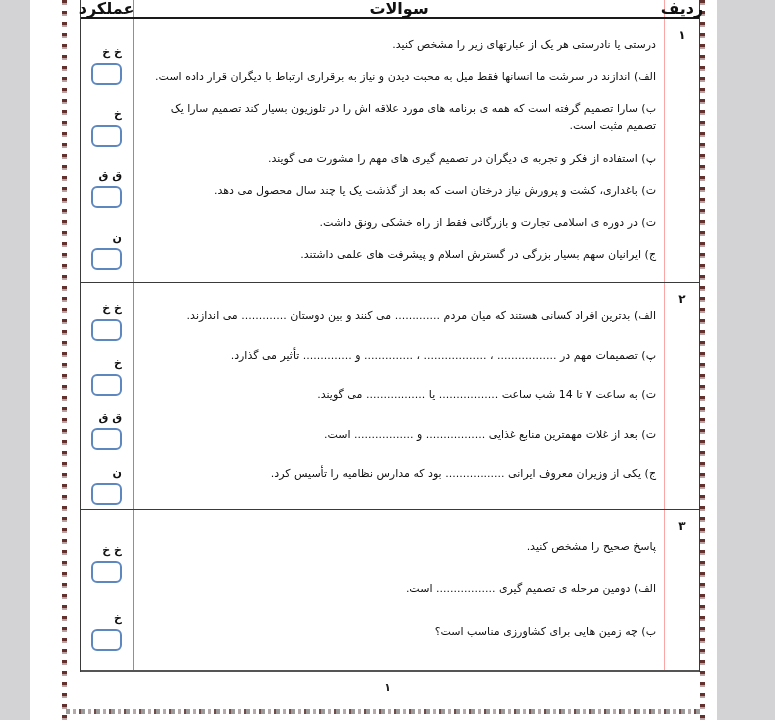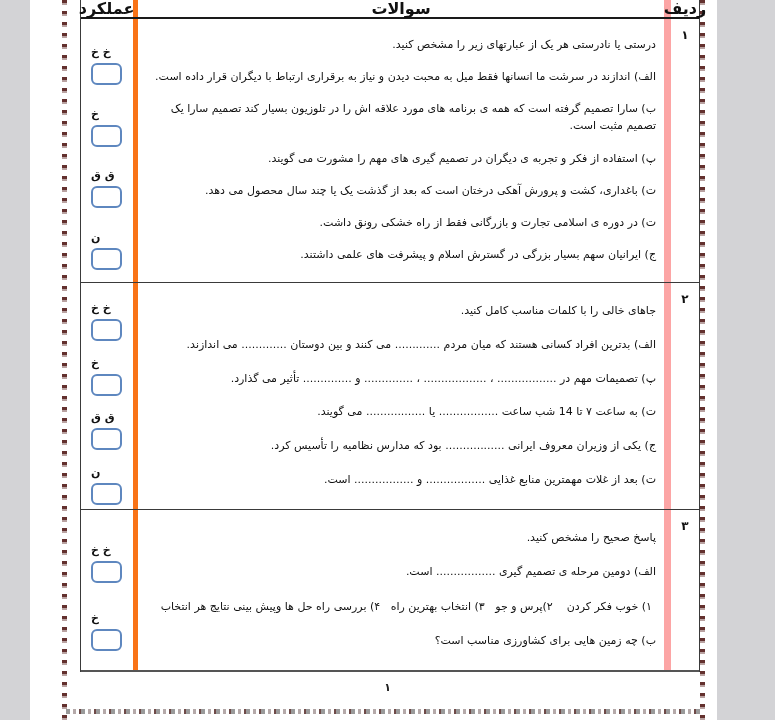--- a/index.html
+++ b/index.html
@@ -44,42 +44,42 @@
     position: absolute; top: 0; right: 75px; width: 620px;
     border-right: 1px solid #3a3a3a;
     border-left: 1px solid #3a3a3a;
   }
   .trow { display: flex; flex-direction: row; border-bottom: 1px solid #3a3a3a; }
   .thead { height: 19px; border-bottom: 2.5px solid #1a1a1a; }
   .thead > div {
     display: flex; align-items: center; justify-content: center;
     font-size: 16px; font-weight: bold;
   }
-  .col-num  { width: 35px;  border-left: 7px solid #fca5a5; flex-shrink: 0; }
-  .col-q    { width: 531px; border-left: 5px solid #f97316; flex-shrink: 0; }
+  .col-num  { width: 35px;  border-left: 1px solid #fca5a5; flex-shrink: 0; }
+  .col-q    { width: 531px; border-left: 1px solid #f97316; flex-shrink: 0; }
   .col-perf { width: 53px;  flex-shrink: 0; }
 
   .body-row .col-num {
     text-align: center; font-weight: bold; font-size: 12px; padding-top: 9px;
   }
   .body-row .col-q {
     display: flex; flex-direction: column; justify-content: space-evenly;
     padding: 2px 8px 4px 6px;
     font-size: 11px; font-weight: normal; line-height: 1.55;
     white-space: pre-wrap;
   }
   .body-row .col-perf {
     display: flex; flex-direction: column; justify-content: space-evenly;
     align-items: center; padding: 4px 0;
   }
   .row-1 { height: 264px; }
   .row-2 { height: 227px; }
   .row-3 { height: 162px; border-bottom: 2px solid #555; }
 
-  .perf-group { display: flex; flex-direction: column; align-items: flex-end; gap: 5px; margin-top: 16px; }
+  .perf-group { display: flex; flex-direction: column; align-items: flex-start; gap: 5px; margin-top: 16px; }
   .perf-label { font-size: 11px; font-weight: bold; line-height: 1; }
   .perf-checkbox {
     width: 31px; height: 22px; background: #fff;
     border: 2px solid #5e87bf; border-radius: 6px;
     cursor: pointer;
   }
   .opts-line { padding-right: 4px; }
   .opts-wide { padding-right: 14px; }
 
   .page-number {
@@ -105,21 +105,21 @@
     <div class="col-perf">عملكرد</div>
   </div>
 
   <div class="trow body-row row-1">
     <div class="col-num">۱</div>
     <div class="col-q">
       <div>درستی یا نادرستی هر یک از عبارتهای زیر را مشخص کنید.</div>
       <div>الف) اندازند در سرشت ما انسانها فقط میل به محبت دیدن و نیاز به برقراری ارتباط با دیگران قرار داده است.</div>
       <div>ب) سارا تصمیم گرفته است که همه ی برنامه های مورد علاقه اش را در تلوزیون بسیار کند تصمیم سارا یک تصمیم مثبت است.</div>
       <div>پ) استفاده از فکر و تجربه ی دیگران در تصمیم گیری های مهم را مشورت می گویند.</div>
-      <div>ت) باغداری، کشت و پرورش آهکی درختان است که بعد از گذشت یک یا چند سال محصول می دهد.</div>
+      <div>ت) باغداری، کشت و پرورش نیاز درختان است که بعد از گذشت یک یا چند سال محصول می دهد.</div>
       <div>ت) در دوره ی اسلامی تجارت و بازرگانی فقط از راه خشکی رونق داشت.</div>
       <div>ج) ایرانیان سهم بسیار بزرگی در گسترش اسلام و پیشرفت های علمی داشتند.</div>
     </div>
     <div class="col-perf">
       <div class="perf-group">
         <span class="perf-label">خ خ</span>
         <span class="perf-checkbox"></span>
       </div>
       <div class="perf-group">
         <span class="perf-label">خ</span>
@@ -132,26 +132,25 @@
       <div class="perf-group">
         <span class="perf-label">ن</span>
         <span class="perf-checkbox"></span>
       </div>
     </div>
   </div>
 
   <div class="trow body-row row-2">
     <div class="col-num">۲</div>
     <div class="col-q">
-      <div>جاهای خالی را با کلمات مناسب کامل کنید.</div>
       <div>الف) بدترین افراد کسانی هستند که میان مردم ............. می کنند و بین دوستان ............. می اندازند.</div>
       <div>پ) تصمیمات مهم در ................. ، .................. ، .............. و .............. تأثیر می گذارد.</div>
       <div>ت) به ساعت ۷ تا 14 شب ساعت ................. یا ................. می گویند.</div>
+      <div>ت) بعد از غلات مهمترین منابع غذایی ................. و ................. است.</div>
       <div>ج) یکی از وزیران معروف ایرانی ................. بود که مدارس نظامیه را تأسیس کرد.</div>
-      <div>ت) بعد از غلات مهمترین منابع غذایی ................. و ................. است.</div>
     </div>
     <div class="col-perf">
       <div class="perf-group">
         <span class="perf-label">خ خ</span>
         <span class="perf-checkbox"></span>
       </div>
       <div class="perf-group">
         <span class="perf-label">خ</span>
         <span class="perf-checkbox"></span>
       </div>
@@ -164,21 +163,20 @@
         <span class="perf-checkbox"></span>
       </div>
     </div>
   </div>
 
   <div class="trow body-row row-3">
     <div class="col-num">۳</div>
     <div class="col-q">
       <div>پاسخ صحیح را مشخص کنید.</div>
       <div>الف) دومین مرحله ی تصمیم گیری ................. است.</div>
-      <div class="opts-line">۱) خوب فکر کردن    ۲)پرس و جو   ۳) انتخاب بهترین راه   ۴) بررسی راه حل ها وپیش بینی نتایج هر انتخاب</div>
       <div>ب) چه زمین هایی برای کشاورزی مناسب است؟</div>
     </div>
     <div class="col-perf">
       <div class="perf-group">
         <span class="perf-label">خ خ</span>
         <span class="perf-checkbox"></span>
       </div>
       <div class="perf-group">
         <span class="perf-label">خ</span>
         <span class="perf-checkbox"></span>

